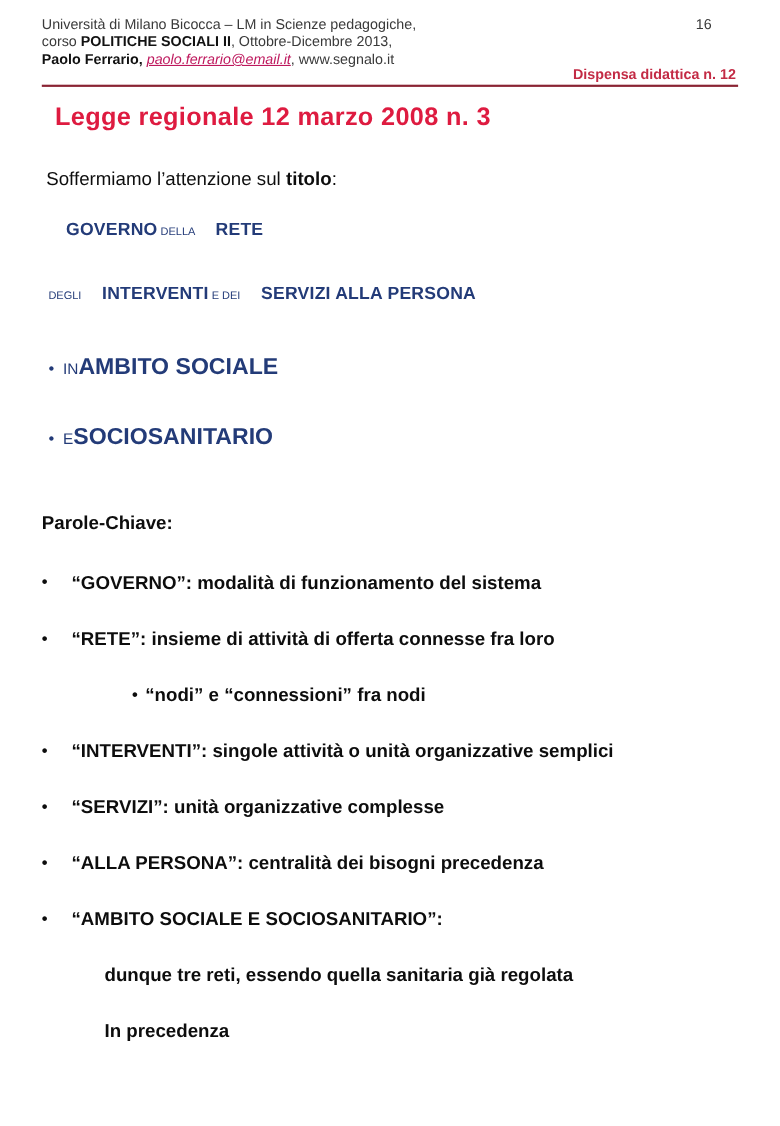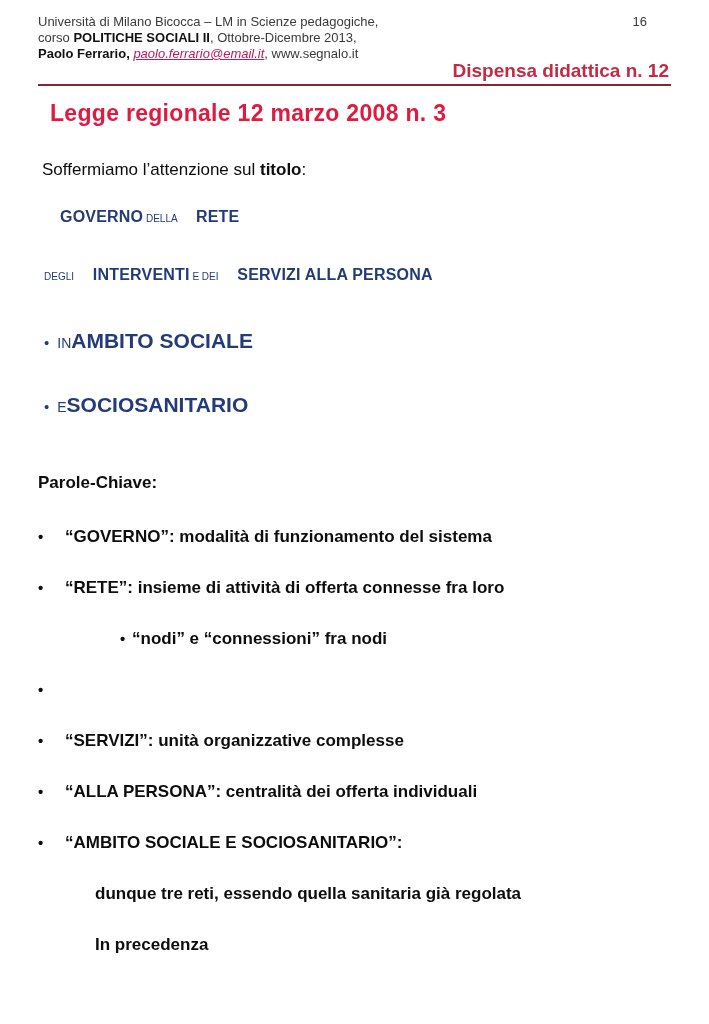--- a/index.html
+++ b/index.html
@@ -20,21 +20,21 @@
   .hdr-lines b { color: #111; }
   .hdr-link {
     color: #be185d;
     text-decoration: underline;
     cursor: pointer;
     font-style: italic;
   }
   .hdr-page-num { font-size: 13px; color: #3a3a3a; padding-right: 34px; }
   .dispensa {
     text-align: right;
-    font-size: 19px;
+    font-size: 13px;
     font-weight: bold;
     color: #c32b45;
     margin-top: -2px;
     padding-right: 12px;
   }
   .hdr-rule {
     border: none;
     border-bottom: 2px solid #8a2433;
     margin: 2px 10px 0 0;
   }
@@ -135,28 +135,29 @@
   <div class="kw-row">
     <span class="kw-bullet">•</span>
       <span>“RETE”: insieme di attività di offerta connesse fra loro</span>
   </div>
   <div class="kw-row kw-sub">
     <span class="kw-bullet">•</span>
       <span>“nodi” e “connessioni” fra nodi</span>
   </div>
   <div class="kw-row">
     <span class="kw-bullet">•</span>
+      <span>“INTERVENTI”: singole attività o unità organizzative semplici</span>
   </div>
   <div class="kw-row">
     <span class="kw-bullet">•</span>
       <span>“SERVIZI”: unità organizzative complesse</span>
   </div>
   <div class="kw-row">
     <span class="kw-bullet">•</span>
-      <span>“ALLA PERSONA”: centralità dei offerta individuali</span>
+      <span>“ALLA PERSONA”: centralità dei bisogni precedenza</span>
   </div>
   <div class="kw-row">
     <span class="kw-bullet">•</span>
       <span>“AMBITO SOCIALE E SOCIOSANITARIO”:</span>
   </div>
   <div class="kw-row kw-cont">
     <span>dunque tre reti, essendo quella sanitaria già regolata</span>
   </div>
   <div class="kw-row kw-cont">
     <span>In precedenza</span>

